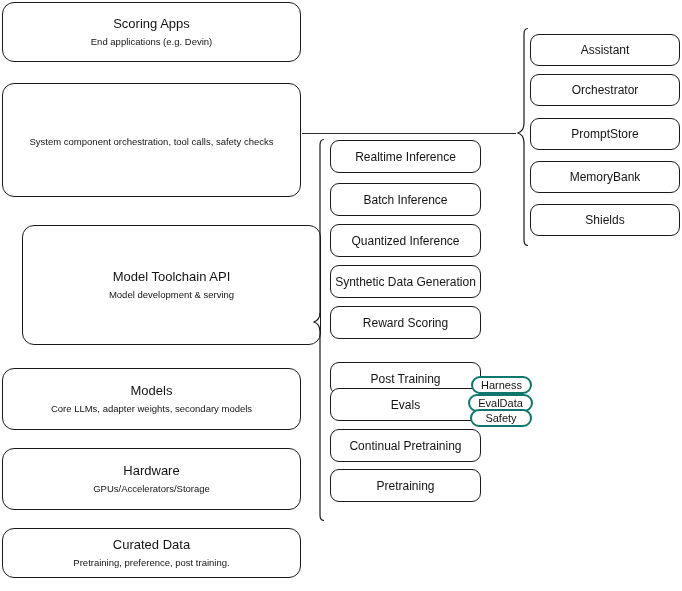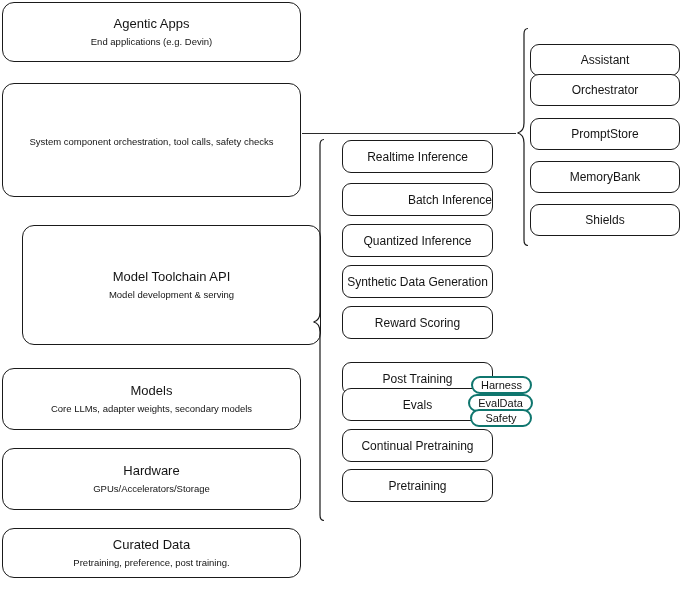--- a/index.html
+++ b/index.html
@@ -46,21 +46,20 @@
 
   
   .layer-box { left: 2px; width: 299px; }
 
   
   .cap-box {
     left: 330px;
     width: 151px;
     height: 33px;
     border-radius: 9px;
-    margin-left: 12px;
   }
   .cap-box .title { font-size: 12px; }
 
   
   .api-box {
     left: 530px;
     width: 150px;
     height: 32px;
     border-radius: 9px;
   }
@@ -98,21 +97,21 @@
     stroke: #1a1a1a;
     stroke-width: 1.2;
   }
 </style>
 </head>
 <body>
 
 <div id="canvas">
 
   <div class="node layer-box" style="top:2px;height:60px;">
-    <div class="title">Agentic Apps</div>
+    <div class="title">Scoring Apps</div>
     <div class="subtitle">End applications (e.g. Devin)</div>
   </div>
 
   <div class="node layer-box" style="top:83px;height:114px;">
     <div class="subtitle">System component orchestration, tool calls, safety checks</div>
   </div>
 
   <div class="node layer-box" style="top:225px;height:120px;margin-left:20px;">
     <div class="title">Model Toolchain API</div>
     <div class="subtitle">Model development &amp; serving</div>
@@ -141,21 +140,21 @@
              L 14 174
              C 14 180, 12 183, 7.5 184
              C 12 185, 14 188, 14 194
              L 14 377
              C 14 380.5, 15 382.5, 18 382.5"></path>
   </svg>
 
   <div class="node cap-box" style="top:140px;">
     <div class="title">Realtime Inference</div>
   </div>
-  <div class="node cap-box" style="top:183px;align-items:flex-end;">
+  <div class="node cap-box" style="top:183px;">
     <div class="title">Batch Inference</div>
   </div>
   <div class="node cap-box" style="top:224px;">
     <div class="title">Quantized Inference</div>
   </div>
   <div class="node cap-box" style="top:306px;">
     <div class="title">Reward Scoring</div>
   </div>
   <div class="node cap-box" style="top:265px;">
     <div class="title">Synthetic Data Generation</div>
@@ -186,21 +185,21 @@
   <svg class="bracket" style="left:510px;top:27px;" width="20" height="220" viewBox="0 0 20 220">
     <path d="M 18 1.5
              C 15 1.5, 14 3.5, 14 7
              L 14 96
              C 14 102, 12 105, 7.5 106
              C 12 107, 14 110, 14 116
              L 14 213
              C 14 216.5, 15 218.5, 18 218.5"></path>
   </svg>
 
-  <div class="node api-box" style="top:44px;text-align:right;">
+  <div class="node api-box" style="top:34px;text-align:right;">
     <div class="title">Assistant</div>
   </div>
   <div class="node api-box" style="top:74px;">
     <div class="title">Orchestrator</div>
   </div>
   <div class="node api-box" style="top:118px;">
     <div class="title">PromptStore</div>
   </div>
   <div class="node api-box" style="top:161px;">
     <div class="title">MemoryBank</div>

